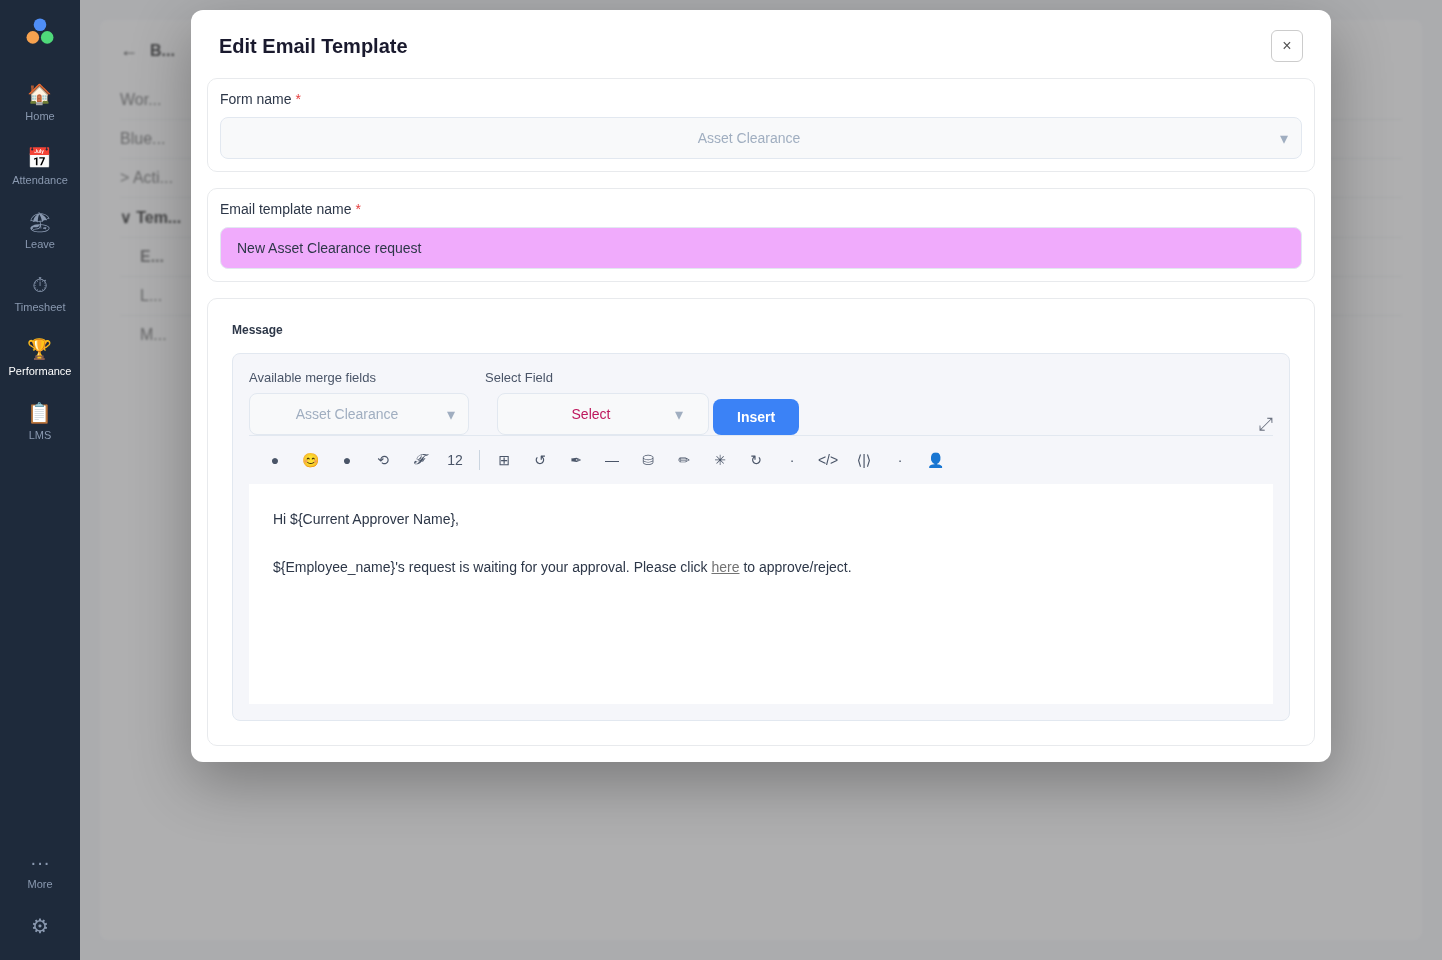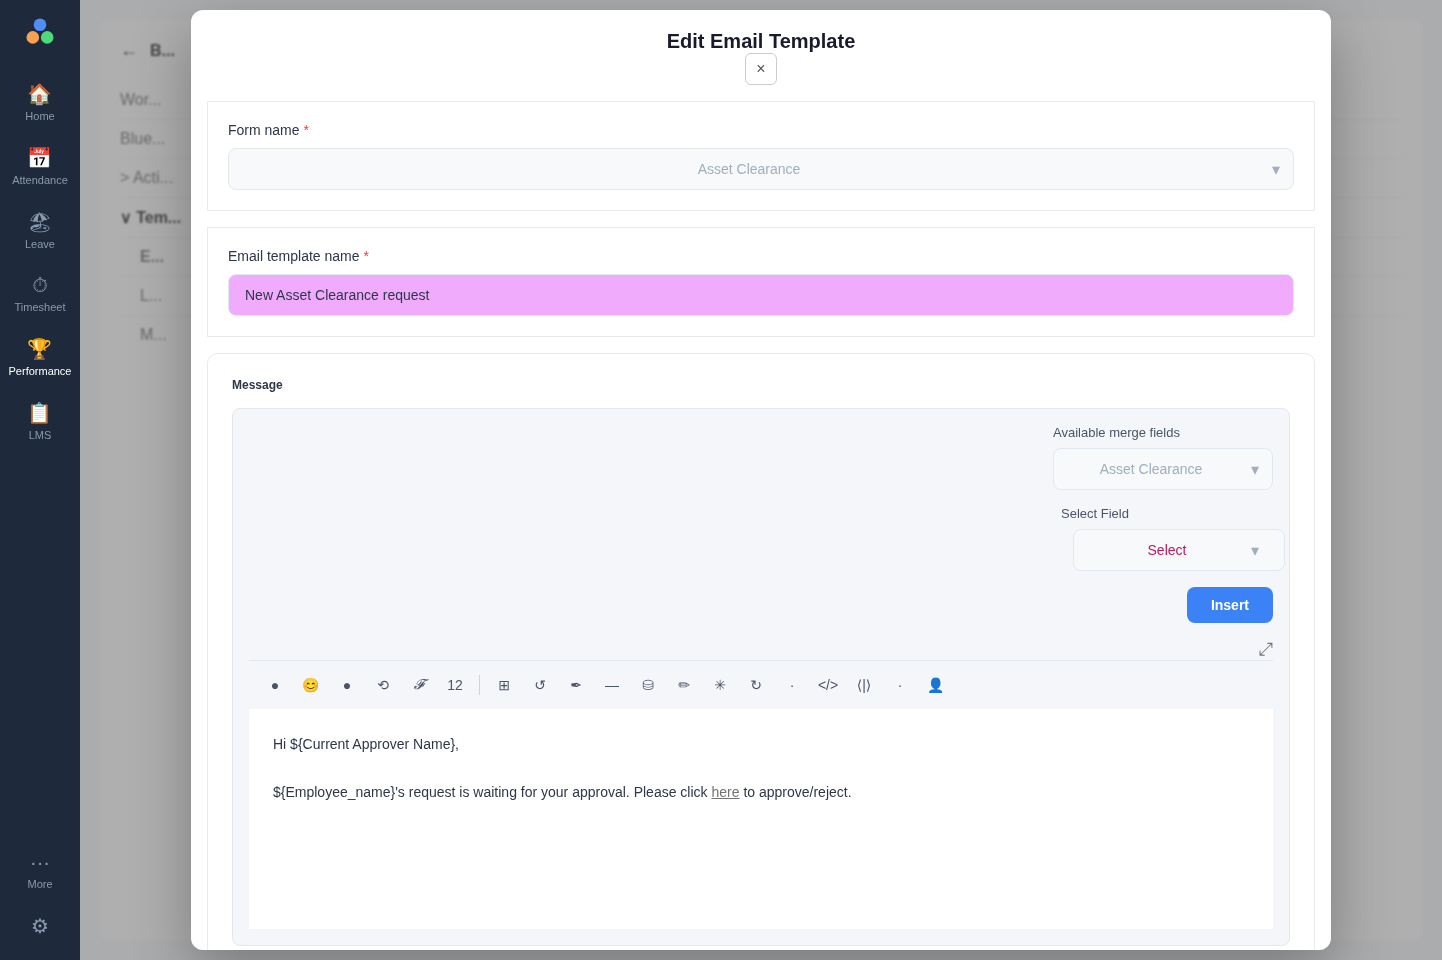--- a/index.html
+++ b/index.html
@@ -77,21 +77,20 @@
       overflow-y: auto;
       box-shadow: 0 20px 60px rgba(0,0,0,0.3);
     }
 
     .modal-header {
       display: flex;
       align-items: center;
       justify-content: space-between;
       padding: 20px 28px 16px;
       border-bottom: none;
-      flex-direction: column;
     }
 
     .modal-title {
       font-size: 20px;
       font-weight: 600;
       color: #1a1a2e;
     }
 
     .modal-close {
       width: 32px;
@@ -104,23 +103,23 @@
       align-items: center;
       justify-content: center;
       font-size: 16px;
       color: #555;
     }
 
     
     .form-section {
       background: #fff;
       border: 1px solid #e8eaed;
-      border-radius: 0;
+      border-radius: 10px;
       margin: 0 16px 16px;
-      padding: 20px;
+      padding: 12px;
     }
 
     .form-group { margin-bottom: 0; }
 
     .form-label {
       font-size: 14px;
       font-weight: 500;
       color: #2d3748;
       margin-bottom: 10px;
       display: flex;
@@ -187,21 +186,20 @@
       border: 1px solid #e2e8f0;
       border-radius: 8px;
       padding: 16px;
     }
 
     .merge-fields-row {
       display: flex;
       gap: 16px;
       align-items: flex-end;
       margin-bottom: 0;
-      flex-direction: column;
     }
 
     .merge-field-group {
       display: flex;
       flex-direction: column;
       gap: 8px;
     }
 
     .merge-field-group label {
       font-size: 13px;

